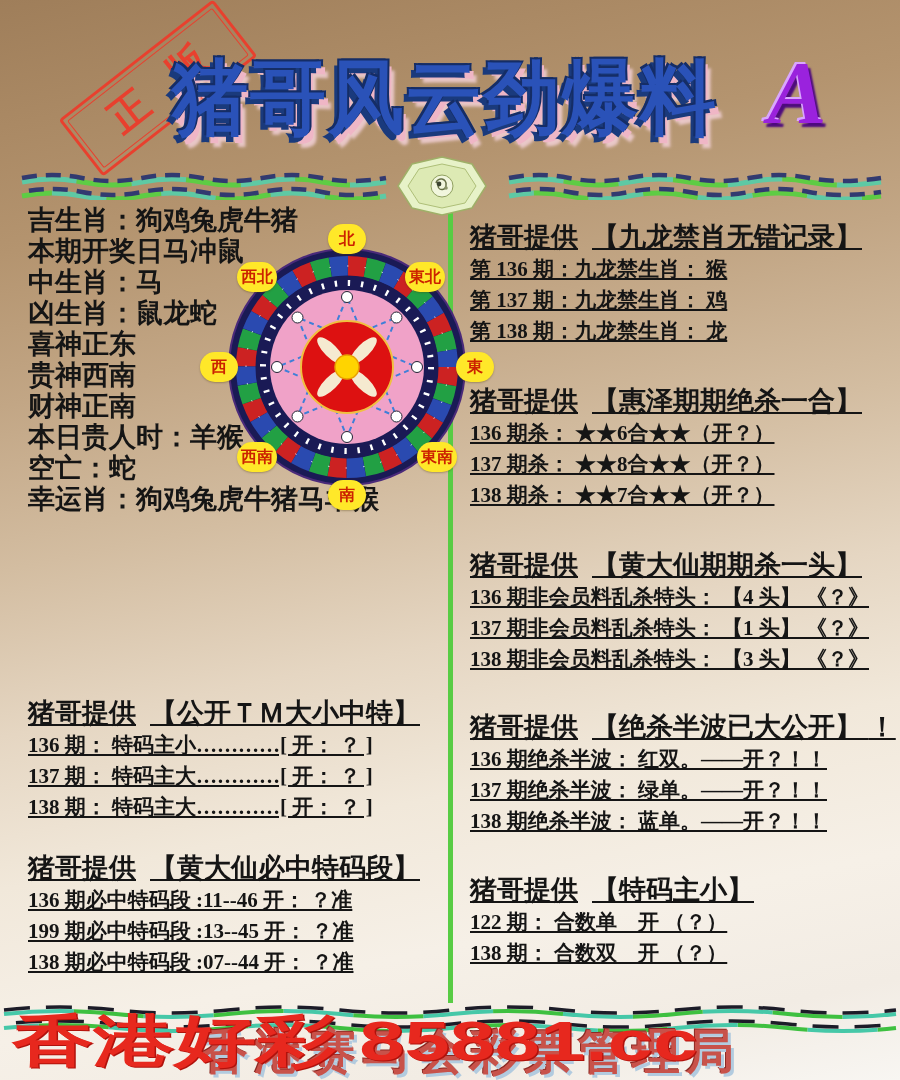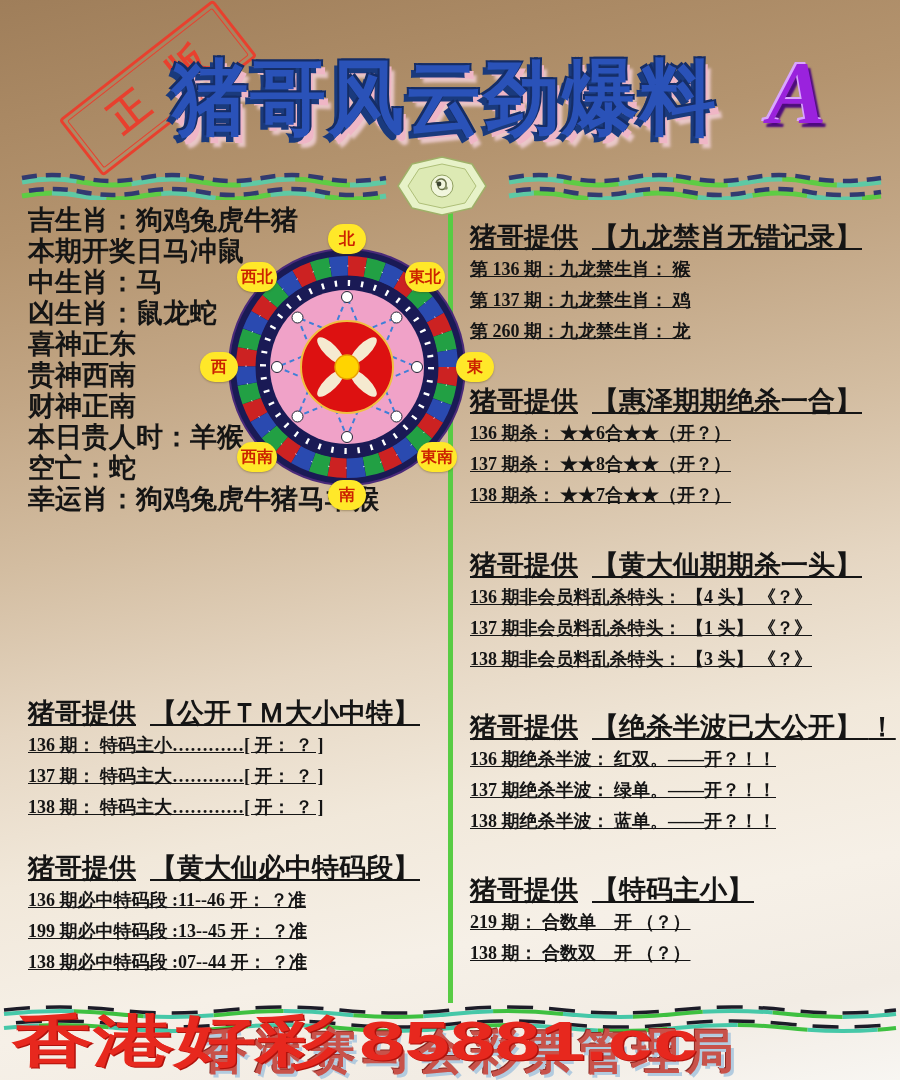--- a/index.html
+++ b/index.html
@@ -31,21 +31,21 @@
   }
   
   .tdiv{position:absolute;top:170px;}
   .bagua{position:absolute;left:396px;top:156px;z-index:3;}
   .vline{position:absolute;left:448px;top:205px;width:5px;height:798px;background:#58cc44;z-index:1;}
   
   .info{position:absolute;left:28px;top:205px;width:430px;font-size:27px;font-weight:700;line-height:31px;white-space:nowrap;}
   .sec{position:absolute;white-space:nowrap;font-weight:700;text-decoration:underline;}
   .sec .h{font-size:27px;line-height:34px;}
   .sec .h .prov{margin-right:14px;}
-  .sec .r{font-size:18px;line-height:31px;}
+  .sec .r{font-size:21px;line-height:31px;}
   .lsec{left:28px;width:428px;}
   .rsec{left:470px;width:424px;}
   
   .wheel-wrap{position:absolute;left:197px;top:217px;width:300px;height:300px;z-index:2;}
   .dir{
     position:absolute;transform:translate(-50%,-50%);
     background:#ffe829;border-radius:16px;height:30px;min-width:30px;
     display:flex;align-items:center;justify-content:center;
     color:#cc2200;font-size:16px;font-weight:700;padding:0 4px;line-height:30px;
     box-shadow:0 1px 2px rgba(80,60,0,.35);
@@ -170,21 +170,21 @@
     <div class="r">199 期必中特码段 :13--45 开： ？准</div>
     <div class="r">138 期必中特码段 :07--44 开： ？准</div>
   </div>
 
   <div class="sec rsec" style="top:220px">
     <div class="h">
       <span class="prov">猪哥提供</span><span>【九龙禁肖无错记录】</span><span></span>
     </div>
     <div class="r">第 136 期：九龙禁生肖： 猴</div>
     <div class="r">第 137 期：九龙禁生肖： 鸡</div>
-    <div class="r">第 260 期：九龙禁生肖： 龙</div>
+    <div class="r">第 138 期：九龙禁生肖： 龙</div>
   </div>
 
   <div class="sec rsec" style="top:384px">
     <div class="h">
       <span class="prov">猪哥提供</span><span>【惠泽期期绝杀一合】</span><span></span>
     </div>
     <div class="r">136 期杀： ★★6合★★（开？）</div>
     <div class="r">137 期杀： ★★8合★★（开？）</div>
     <div class="r">138 期杀： ★★7合★★（开？）</div>
   </div>
@@ -204,21 +204,21 @@
     </div>
     <div class="r">136 期绝杀半波： 红双。——开？！！</div>
     <div class="r">137 期绝杀半波： 绿单。——开？！！</div>
     <div class="r">138 期绝杀半波： 蓝单。——开？！！</div>
   </div>
 
   <div class="sec rsec" style="top:873px">
     <div class="h">
       <span class="prov">猪哥提供</span><span>【特码主小】</span><span></span>
     </div>
-    <div class="r">219 期： 合数单　开 （？）</div>
+    <div class="r">122 期： 合数单　开 （？）</div>
     <div class="r">138 期： 合数双　开 （？）</div>
   </div>
 
   <svg class="bdiv" width="900" height="42" viewBox="0 0 900 42">
     <path d="M4,10 Q60,4 116,10 T228,10 T340,10 T452,10 T564,10 T676,10 T788,10 T896,10" fill="none" stroke="#46c8a8" stroke-width="4" stroke-dasharray="70 70" transform="translate(0,4)"></path>
     <path d="M4,10 Q60,4 116,10 T228,10 T340,10 T452,10 T564,10 T676,10 T788,10 T896,10" fill="none" stroke="#3ec040" stroke-width="4" stroke-dasharray="70 70" stroke-dashoffset="-70" transform="translate(0,4)"></path>
     <path d="M4,10 Q60,4 116,10 T228,10 T340,10 T452,10 T564,10 T676,10 T788,10 T896,10" fill="none" stroke="#1c1c28" stroke-width="3.5" stroke-dasharray="26 16"></path>
     <path d="M4,24 Q60,18 116,24 T228,24 T340,24 T452,24 T564,24 T676,24 T788,24 T896,24" fill="none" stroke="#3ec040" stroke-width="4" stroke-dasharray="70 70" stroke-dashoffset="-35" transform="translate(0,4)"></path>
     <path d="M4,24 Q60,18 116,24 T228,24 T340,24 T452,24 T564,24 T676,24 T788,24 T896,24" fill="none" stroke="#46c8a8" stroke-width="4" stroke-dasharray="70 70" stroke-dashoffset="-105" transform="translate(0,4)"></path>
     <path d="M4,24 Q60,18 116,24 T228,24 T340,24 T452,24 T564,24 T676,24 T788,24 T896,24" fill="none" stroke="#1c1c28" stroke-width="3.5" stroke-dasharray="26 16" stroke-dashoffset="-12"></path>

